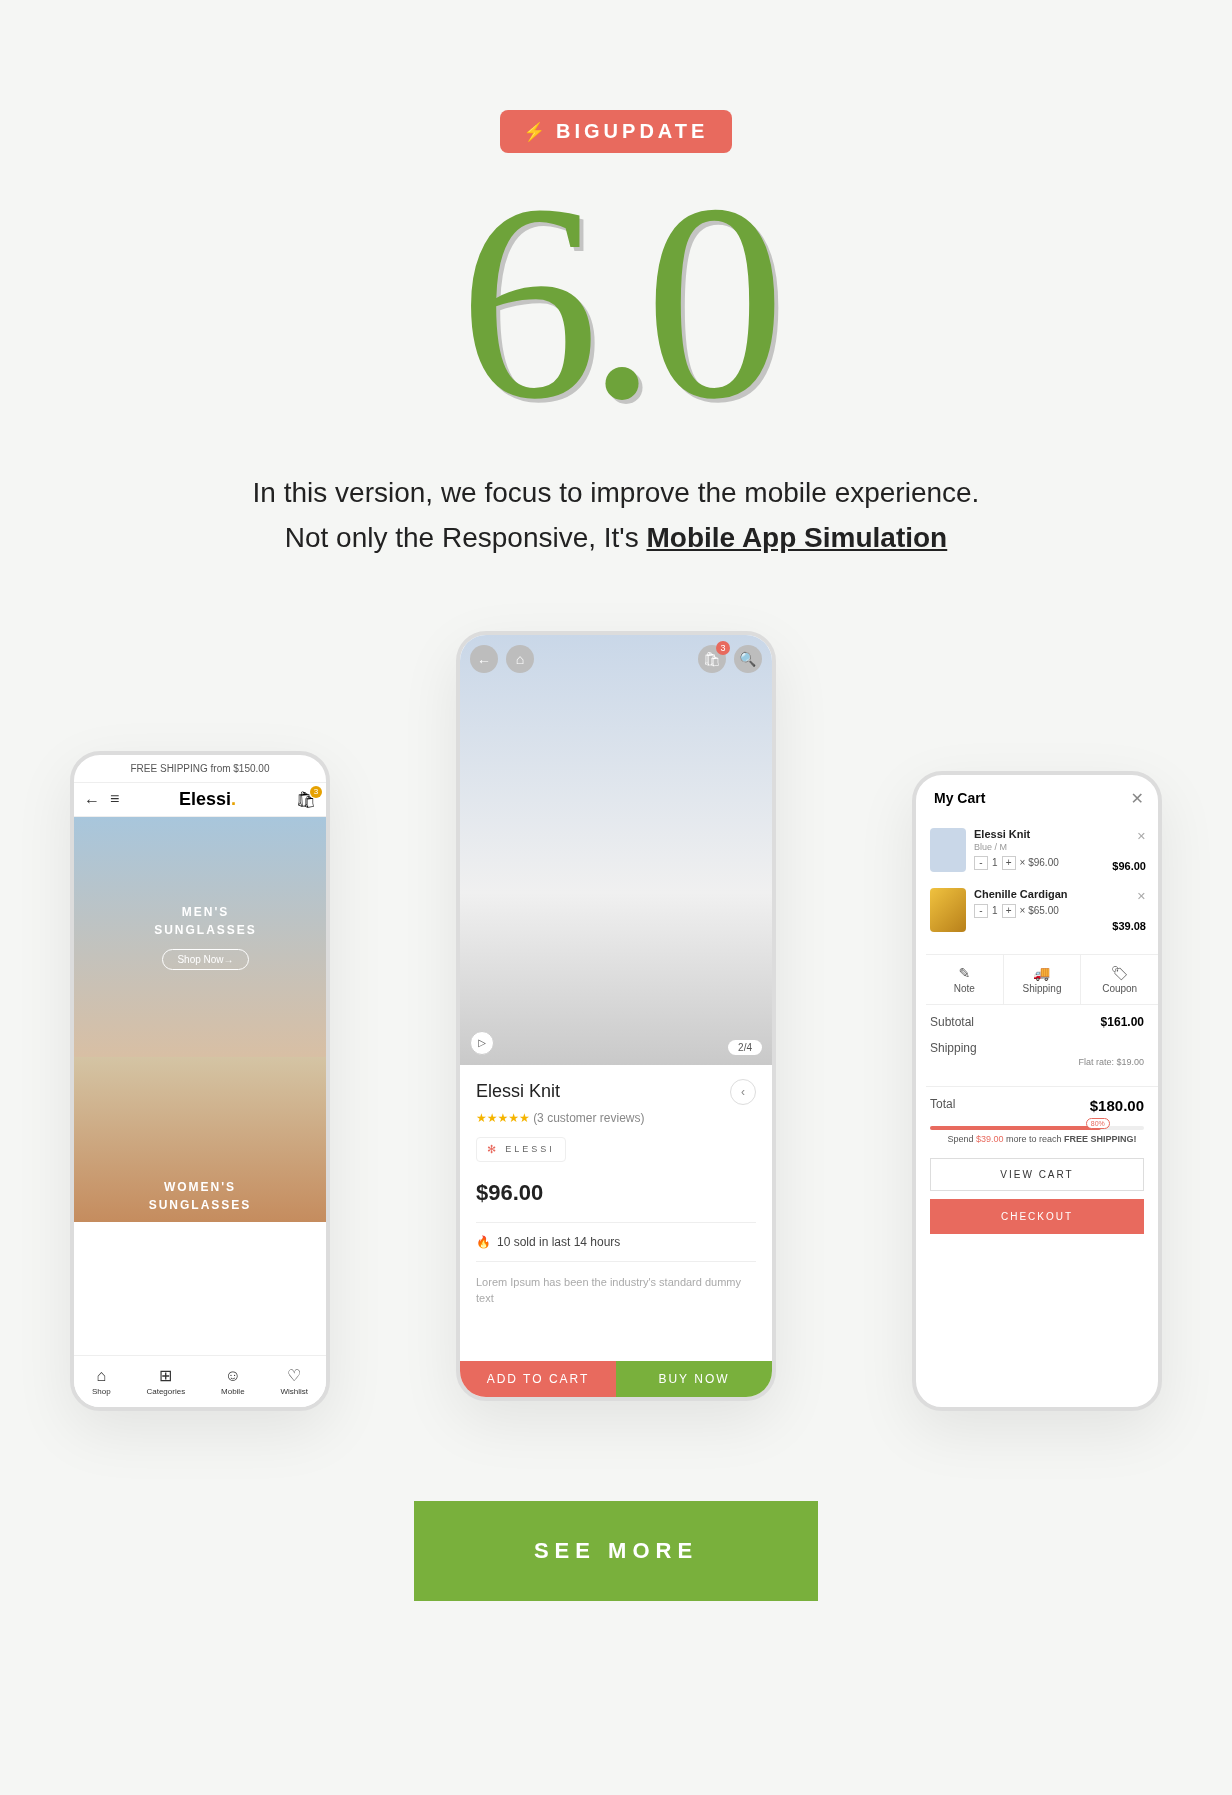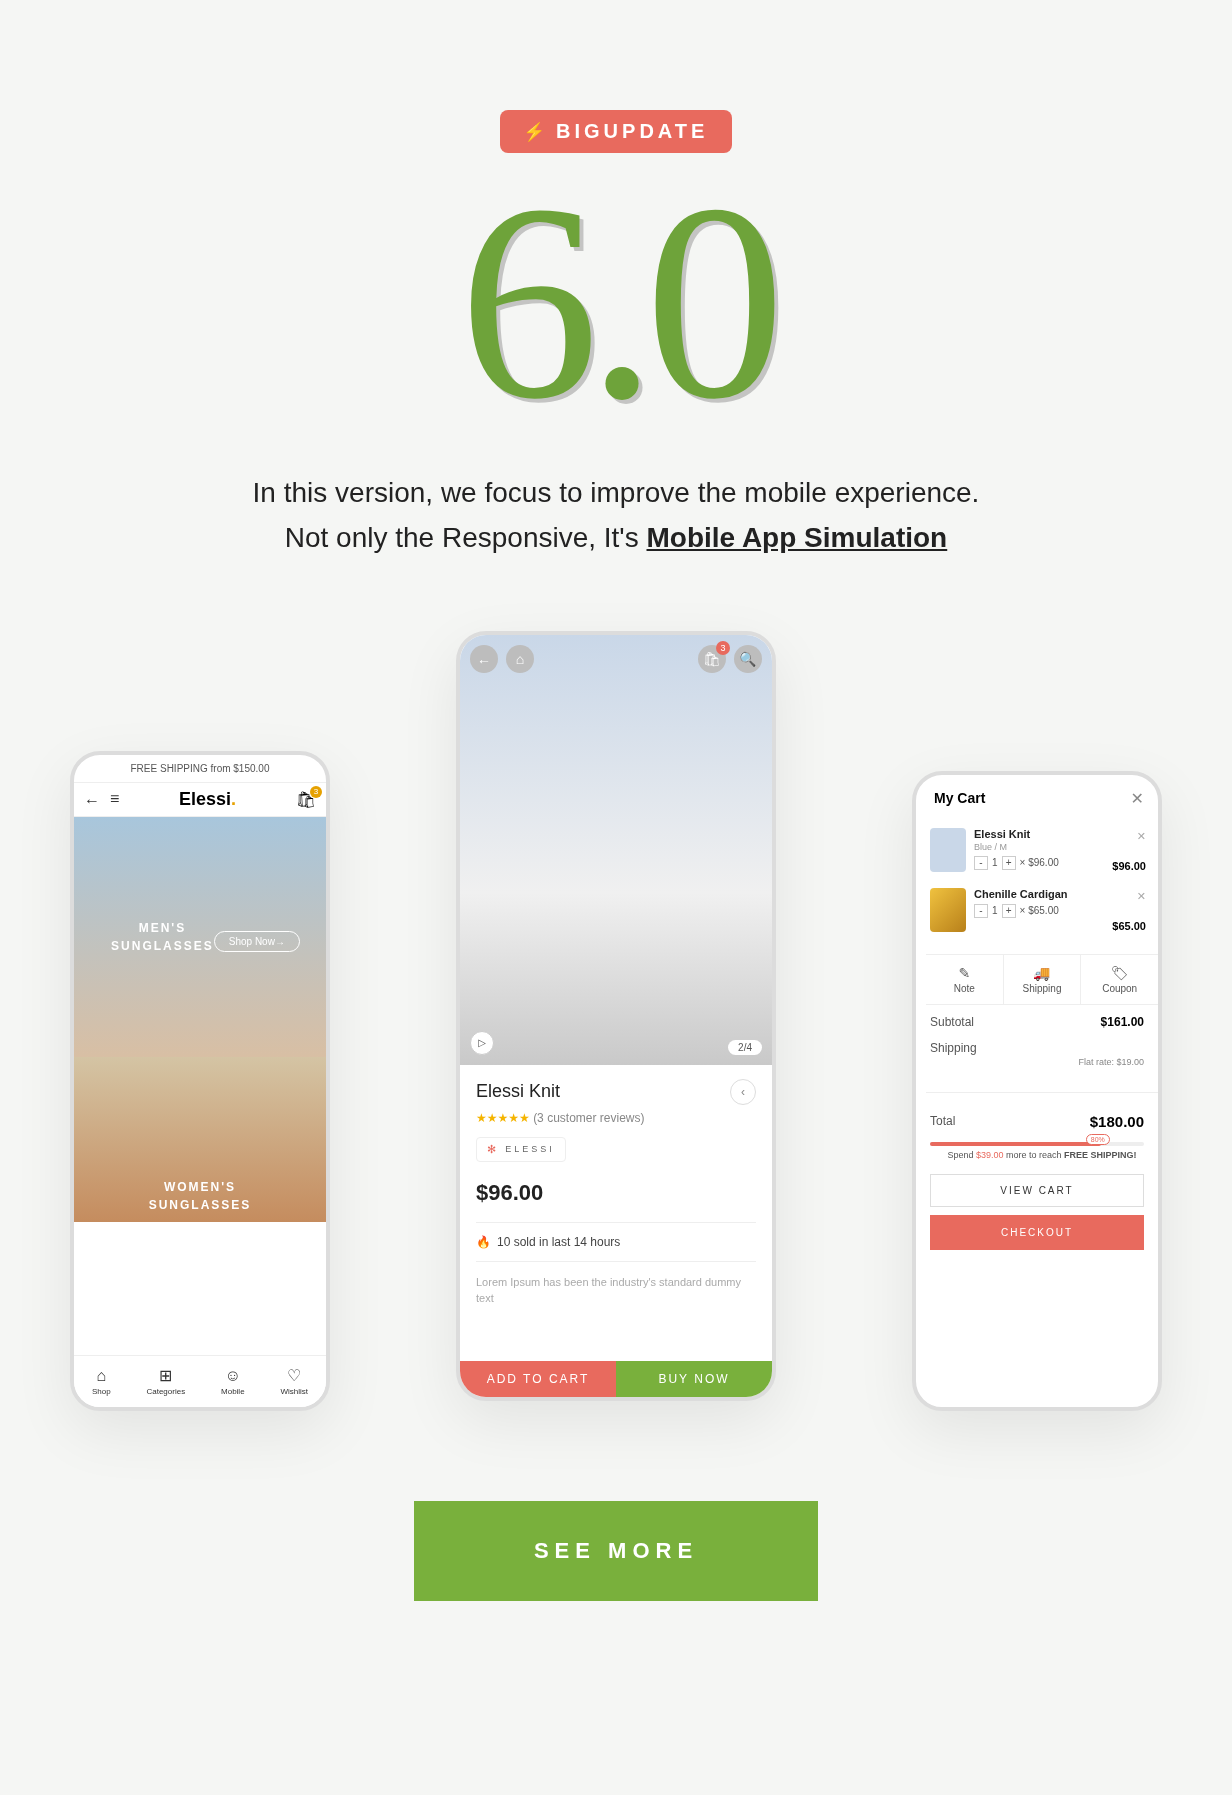--- a/index.html
+++ b/index.html
@@ -71,21 +71,21 @@
     padding: 6px 10px; border-top: 1px solid #eee; border-bottom: 1px solid #eee;
   }
   .left-header .icons-l { display: flex; gap: 10px; font-size: 16px; color: #333; }
   .brand-logo { font-size: 18px; font-weight: 700; color: #000; }
   .brand-logo .dot { color: #e6a100; }
   .bag-wrap { position: relative; font-size: 16px; }
   .bag-wrap .ct { position:absolute; top:-4px; right:-6px; background:#e6a100;color:#fff;font-size:8px;border-radius:50%;width:12px;height:12px;display:flex;align-items:center;justify-content:center;}
   .hero {
     height: 240px;
     background: linear-gradient(180deg,#a8c6dc 0%, #d8bfa4 100%);
-    display:flex;align-items:center;justify-content:center;color:#fff;
+    display:flex;flex-direction:column;align-items:center;justify-content:center;color:#fff;
     position:relative;
     padding-left:11px;
   }
   .hero-title{font-size:12px;letter-spacing:2px;font-weight:600;text-align:center;line-height:1.5;}
   .shop-now{margin-top:10px;border:1px solid #fff;border-radius:20px;padding:4px 14px;font-size:10px;display:flex;align-items:center;}
   .hero2{height:165px;background:linear-gradient(180deg,#d4c4a4,#c58c5e);display:flex;align-items:flex-end;justify-content:center;color:#fff;padding-bottom:8px;}
   .bottom-nav{position:absolute;left:0;right:0;bottom:0;height:52px;background:#fff;display:flex;justify-content:space-around;align-items:center;border-top:1px solid #eee;}
   .bn-item{display:flex;flex-direction:column;align-items:center;font-size:8px;gap:2px;color:#333;}
   .bn-item .ic{font-size:16px;}
 
@@ -137,21 +137,21 @@
   .ci-x{position:absolute;right:12px;top:8px;font-size:11px;color:#aaa;}
 
   .cart-util{display:flex;border-top:1px solid #eee;border-bottom:1px solid #eee;margin:12px 0 0;}
   .cu-item{flex:1;text-align:center;padding:10px 0;font-size:10px;color:#555;border-right:1px solid #eee;}
   .cu-item:last-child{border-right:none;}
   .cu-ic{display:block;font-size:14px;margin-bottom:2px;}
   .cart-row{display:flex;justify-content:space-between;padding:10px 14px 2px 4px;font-size:12px;}
   .cart-row .lbl{color:#555;}
   .cart-row .val{font-weight:600;}
   .flat{font-size:9px;color:#888;text-align:right;padding:0 14px 10px 0;}
-  .total-row{border-top:1px solid #eee;margin-top:15px;padding-top:20px;align-items:center;}
+  .total-row{border-top:1px solid #eee;margin-top:9px;padding-top:10px;}
   .total-row .val{font-size:15px;}
   .prog{position:relative;height:4px;background:#eee;margin:10px 14px 4px 4px;border-radius:2px;}
   .prog-fill{height:100%;width:80%;background:#e86a5e;border-radius:2px;}
   .prog-badge{position:absolute;right:16%;top:-8px;background:#fff;border:1px solid #e86a5e;color:#e86a5e;font-size:7px;border-radius:8px;padding:1px 4px;}
   .ship-msg{font-size:9px;color:#555;text-align:center;margin-top:4px;}
   .ship-msg .amt{color:#e86a5e;}
   .view-cart{margin:14px 14px 8px 4px;text-align:center;padding:10px;border:1px solid #ddd;font-size:10px;letter-spacing:2px;color:#333;}
   .checkout{margin:0 14px 0 4px;text-align:center;padding:12px;background:#e86a5e;color:#fff;font-size:10px;letter-spacing:2px;}
 
   .see-more {
@@ -296,21 +296,21 @@
         <div class="ci-info">
           <div class="ci-name">Chenille Cardigan</div>
           <div class="ci-qty-row">
             <span class="qbtn">-</span>
             <span>1</span>
             <span class="qbtn">+</span>
             <span>× $65.00</span>
           </div>
         </div>
         <span class="ci-x">✕</span>
-        <span class="ci-price">$65.00</span>
+        <span class="ci-price">$39.08</span>
       </div>
 
       <div class="cart-util">
         <div class="cu-item"><span class="cu-ic">✎</span><span>Note</span></div>
         <div class="cu-item"><span class="cu-ic">🚚</span><span>Shipping</span></div>
         <div class="cu-item"><span class="cu-ic">🏷</span><span>Coupon</span></div>
       </div>
 
       <div class="cart-row">
         <span class="lbl">Subtotal</span>

